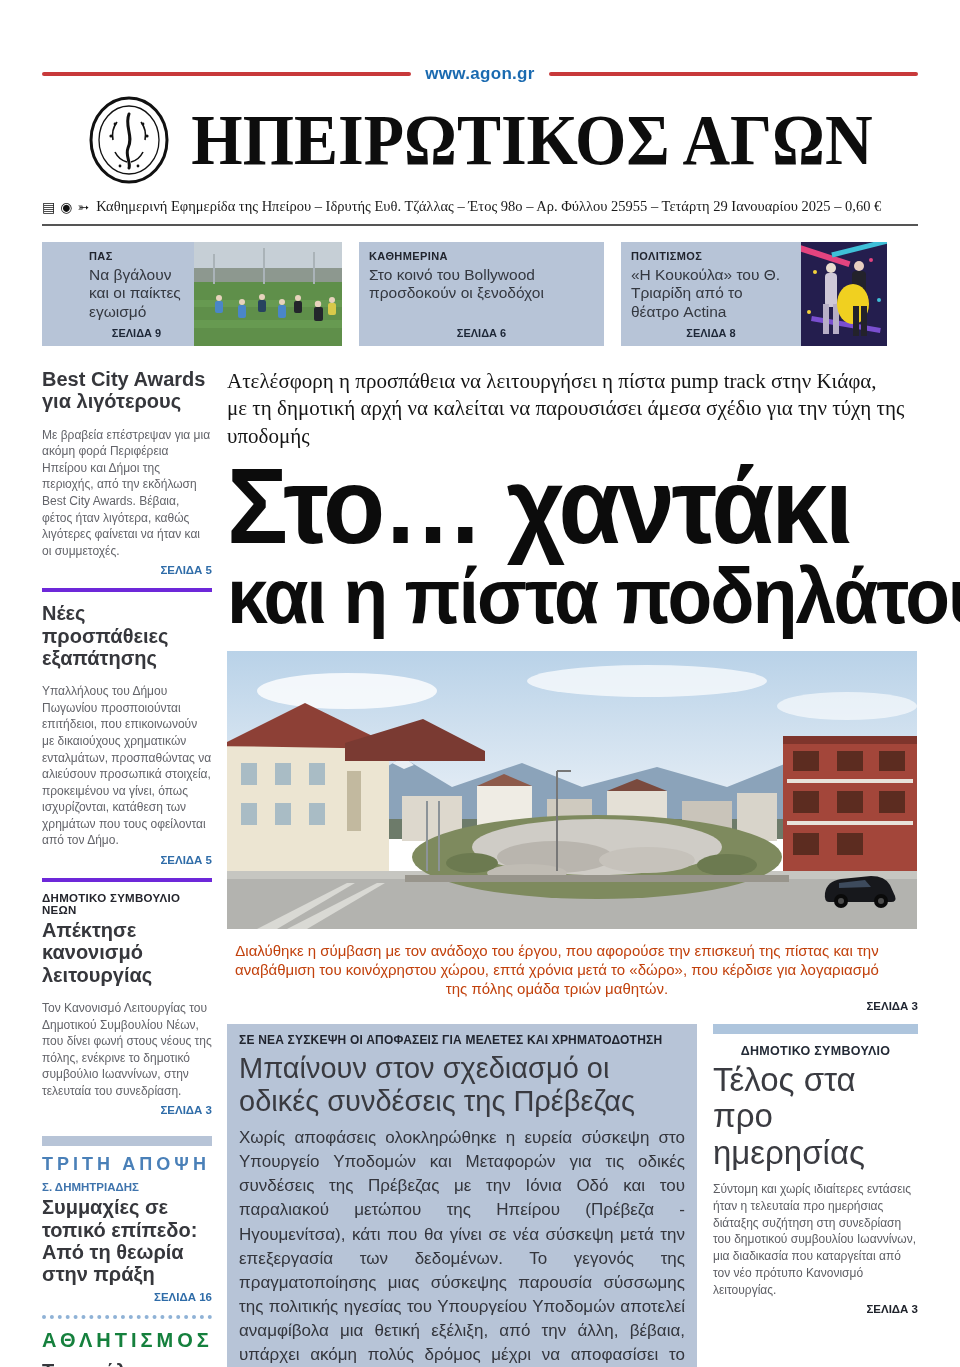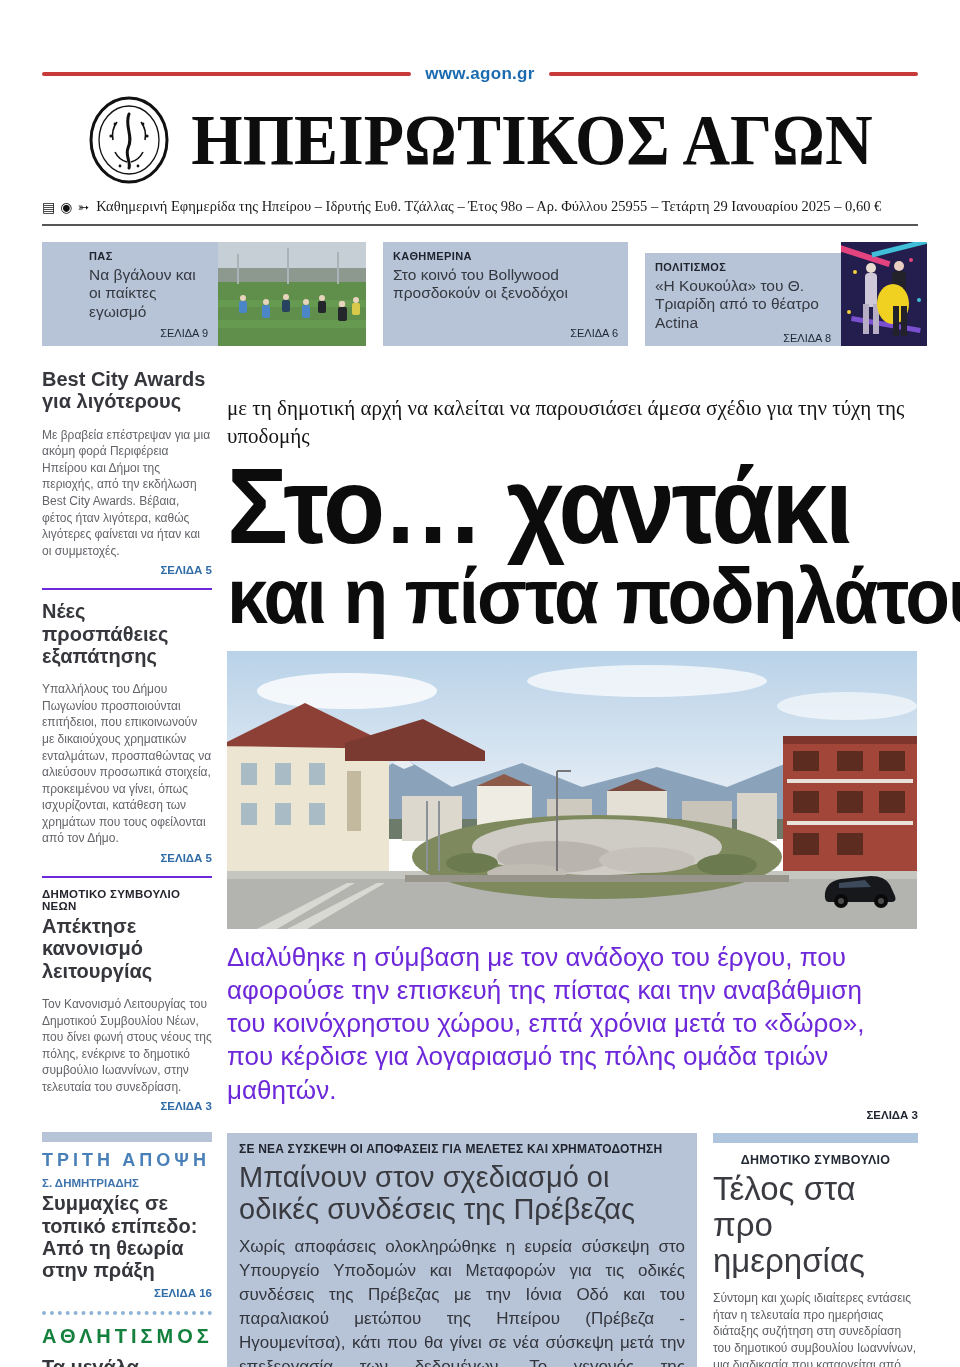--- a/index.html
+++ b/index.html
@@ -17,54 +17,54 @@
   .dateline{display:flex;align-items:center;gap:7px;margin:14px 42px 0;padding-bottom:9px;
             border-bottom:2px solid #555;}
   .dl-icons{display:flex;gap:5px;align-items:center;color:#111;font-size:14px;}
   .dl-icons span{line-height:1;}
   .dateline-text{font-family:"Liberation Serif",serif;font-size:14.5px;color:#1a1a1a;}
 
   
   .teasers{display:flex;gap:17px;margin:16px 42px 0;height:104px;}
   .teaser{display:flex;flex:none;}
   .teaser .txt{background:#b7c4d7;padding:8px 10px 7px;display:flex;flex-direction:column;box-sizing:border-box;}
-  .t1 .txt{width:176px;padding-left:47px;} .t2 .txt{width:245px;} .t3 .txt{width:196px;margin-top:11px;}
+  .t1 .txt{width:152px;padding-left:47px;} .t2 .txt{width:245px;} .t3 .txt{width:180px;}
   .t-kicker{font-size:11px;font-weight:bold;color:#20242e;letter-spacing:.4px;}
   .t-title{font-size:15.5px;font-weight:500;color:#343840;line-height:1.18;margin-top:4px;}
-  .t-page{font-size:11px;font-weight:normal;color:#1d2737;margin-top:auto;text-align:right;}
+  .t-page{font-size:11px;font-weight:bold;color:#1d2737;margin-top:auto;text-align:center;}
   .t-photo{flex:none;height:104px;}
   .t1 .t-photo{width:148px;} .t3 .t-photo{width:86px;}
   .t-photo svg{display:block;width:100%;height:100%;}
 
   
   .content{display:flex;gap:15px;margin:22px 42px 0;}
   .sidebar{width:170px;flex:none;}
   .main{flex:1;min-width:0;}
 
   
-  .sb-item{padding:10px 0 12px;border-bottom:2px solid #6d28d9;}
+  .sb-item{padding:10px 0 12px;border-bottom:4px solid #6d28d9;}
   .sb-item.nb{border-bottom:none;}
   .sb-kicker{font-size:11.5px;font-weight:bold;color:#23242c;letter-spacing:.3px;margin-bottom:3px;}
   .sb-title{font-size:20px;font-weight:600;color:#36373c;line-height:1.12;}
   .sb-body{font-size:12px;color:#63646a;line-height:1.38;margin-top:14px;}
   .sb-page{font-size:11.5px;font-weight:bold;color:#2f6ca8;text-align:right;margin-top:5px;}
   .panel-bar{height:10px;background:#b7c4d7;margin:8px 0;}
   .opinion-sec{font-size:18px;font-weight:bold;color:#4a80b8;letter-spacing:4px;margin:8px 0 6px;}
   .opinion-author{font-size:11.5px;font-weight:bold;color:#3f74ad;margin-bottom:3px;}
   .dotted-sep{border-top:4px dotted #8fb2d6;margin:12px 0 4px;}
   .sports-sec{font-size:20px;font-weight:bold;color:#15803d;letter-spacing:4px;margin:10px 0 8px;}
 
   
   .intro{font-family:"Liberation Serif",serif;font-size:21px;color:#151515;line-height:1.3;margin:0;}
   .headline{margin-top:6px;color:#0c0c0c;}
   .hl1{font-size:107px;font-weight:bold;letter-spacing:-3px;line-height:.95;transform:scaleX(.95);transform-origin:left top;white-space:nowrap;}
   .hl2{font-size:77px;font-weight:bold;letter-spacing:-2px;line-height:1.0;transform:scaleX(.95);transform-origin:left top;white-space:nowrap;}
   .main-photo{margin-top:16px;width:690px;height:278px;}
   .main-photo svg{display:block;width:100%;height:100%;}
-  .summary{font-size:26px;color:#6d28d9;line-height:1.28;margin:12px 0 0;max-width:660px;}
+  .summary{font-size:15px;color:#c2410c;line-height:1.28;margin:12px 0 0;max-width:660px;text-align:center;}
   .summary-page{font-size:11.5px;font-weight:bold;color:#1f2430;text-align:right;margin-top:2px;}
 
   
   .bottom-row{display:flex;gap:16px;margin-top:12px;align-items:stretch;}
   .prevexa{width:470px;flex:none;background:#b7c4d7;padding:9px 12px 8px;box-sizing:border-box;}
   .pv-kicker{font-size:12px;font-weight:bold;color:#20242e;letter-spacing:.2px;}
   .pv-title{font-size:29px;font-weight:500;color:#393a40;line-height:1.12;margin-top:5px;}
   .pv-body{font-size:17px;color:#33353c;line-height:1.42;margin-top:9px;text-align:justify;}
   .pv-page{font-size:11.5px;font-weight:bold;color:#1d2129;text-align:right;margin-top:4px;}
   .council{flex:1;display:flex;flex-direction:column;}
@@ -217,21 +217,21 @@
           <div class="sb-title">Τα μεγάλα παιχνίδια του ΠΑΣ με τη Λάρισα</div>
 
         </div>
 
       </div>
 
     </aside>
 
     <main class="main">
       <p class="intro">
-        <br>
+        <span>Ατελέσφορη η προσπάθεια να λειτουργήσει η πίστα pump track στην Κιάφα,</span><br>
         <span>με τη δημοτική αρχή να καλείται να παρουσιάσει άμεσα σχέδιο για την τύχη της υποδομής</span>
       </p>
       <div class="headline">
         <div class="hl1">Στο… χαντάκι</div>
         <div class="hl2">και η πίστα ποδηλάτου</div>
       </div>
 
       <div class="main-photo">
         <svg viewBox="0 0 690 278" preserveAspectRatio="none">
           <defs>

